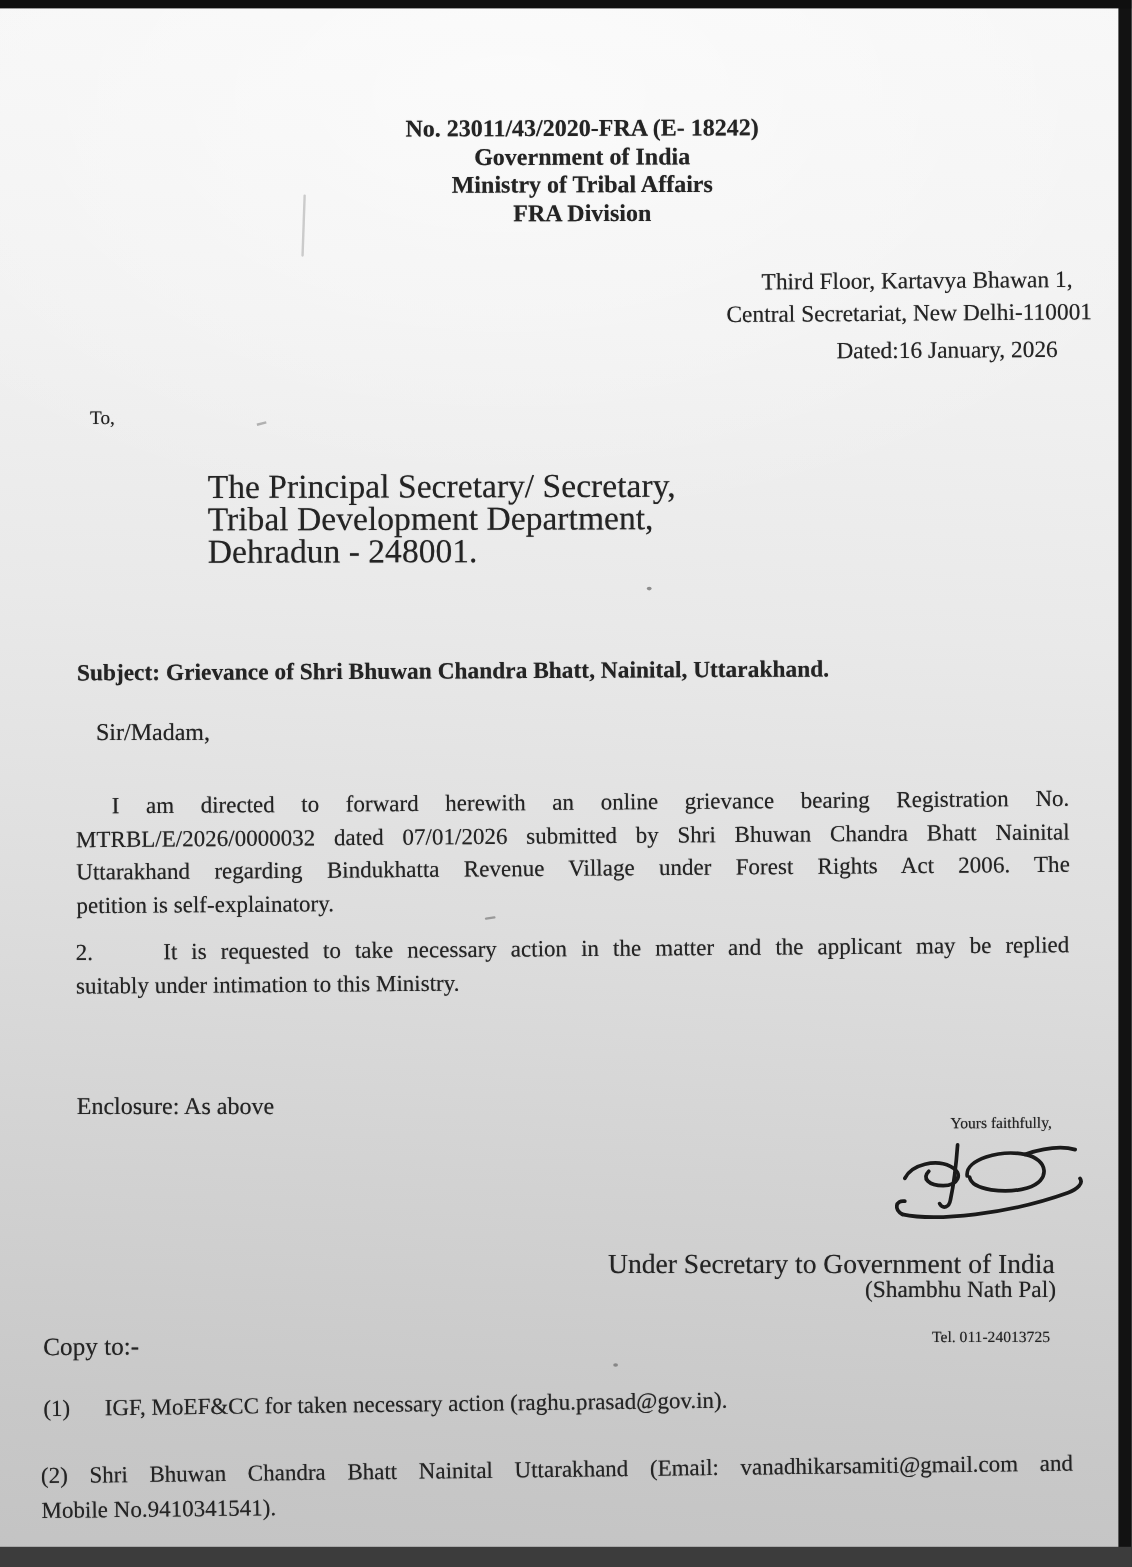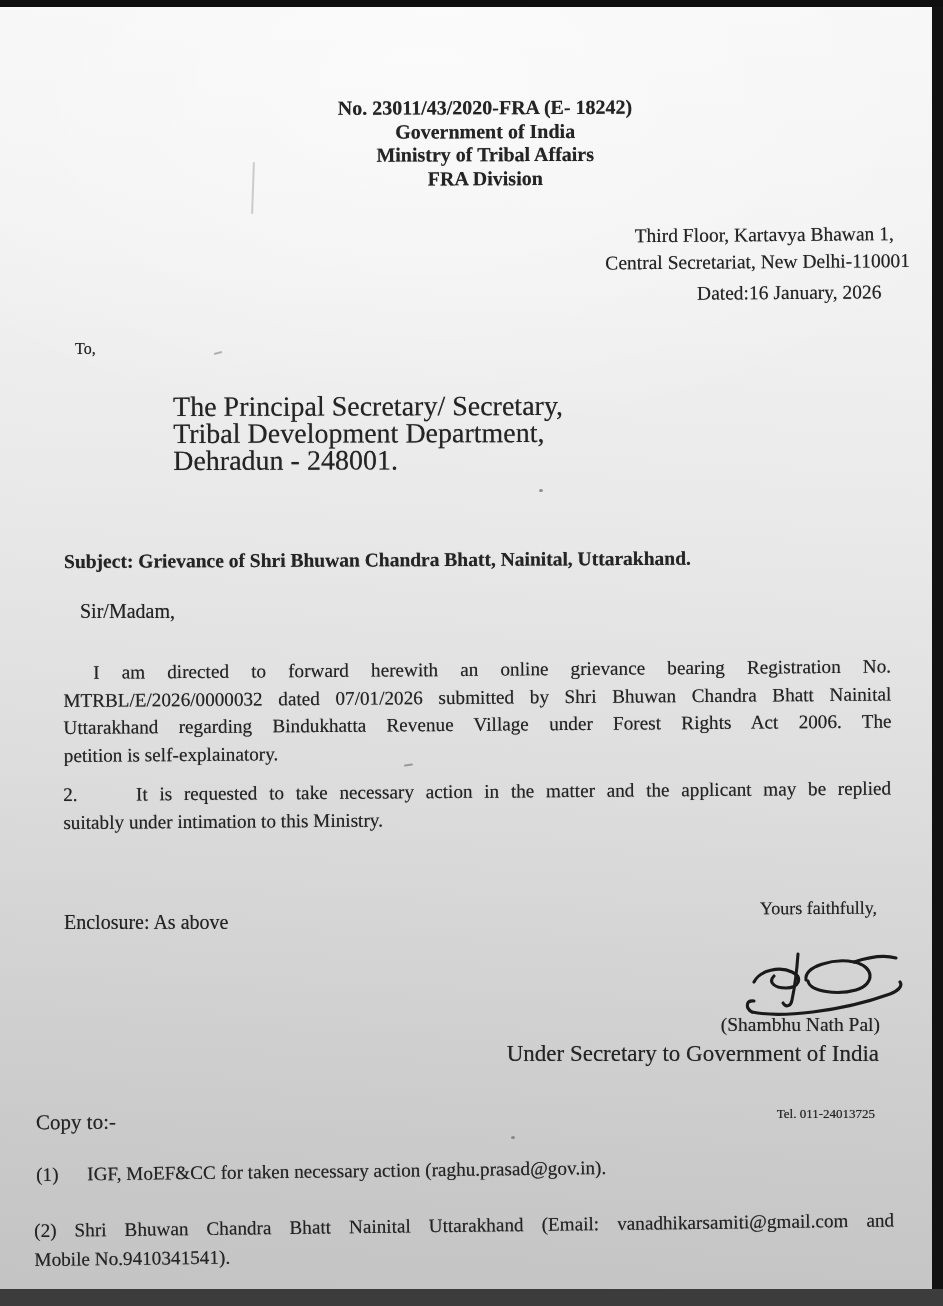--- a/index.html
+++ b/index.html
@@ -52,26 +52,26 @@
     left: 63px; width: 828px; font-size: 19.2px; line-height: 27.5px;
     transform: rotate(-0.45deg); transform-origin: left top;
   }
   .para1 { top: 659px; }
   .para2 { top: 781px; }
   .jlines > div { text-align: justify; text-align-last: justify; }
   .jlines > div:last-child { text-align-last: left; }
   .para1 > div:first-child { text-indent: 30px; }
 
   .enclosure { left: 64px; top: 891px; font-size: 20px; margin-top: 20px; }
-  .closing { right: 66px; top: 898px; font-size: 18px; transform: rotate(-0.3deg); }
+  .closing { right: 66px; top: 928px; font-size: 13px; transform: rotate(-0.3deg); }
 
   .signature-box { left: 740px; top: 948px; width: 170px; height: 75px; }
   .signature-box svg { display: block; }
 
-  .sig-name  { right: 63px; top: 1014px; font-size: 19.5px; }
+  .sig-name  { right: 63px; top: 1065px; font-size: 19.5px; }
   .sig-title { right: 64px; top: 1041px; font-size: 23px; }
   .sig-tel   { right: 68px; top: 1068px; font-size: 13px; margin-top: 38px; }
 
   .copy-label { left: 36px; top: 1110px; font-size: 21px; transform: rotate(-0.5deg); }
   .copy-item-1 { left: 36px; top: 1164px; font-size: 19.2px; transform: rotate(-0.7deg); transform-origin: left top; }
   .copy-item-2 {
     left: 34px; top: 1216px; width: 860px;
     font-size: 19.2px; line-height: 29px;
     transform: rotate(-0.7deg); transform-origin: left top;
   }

